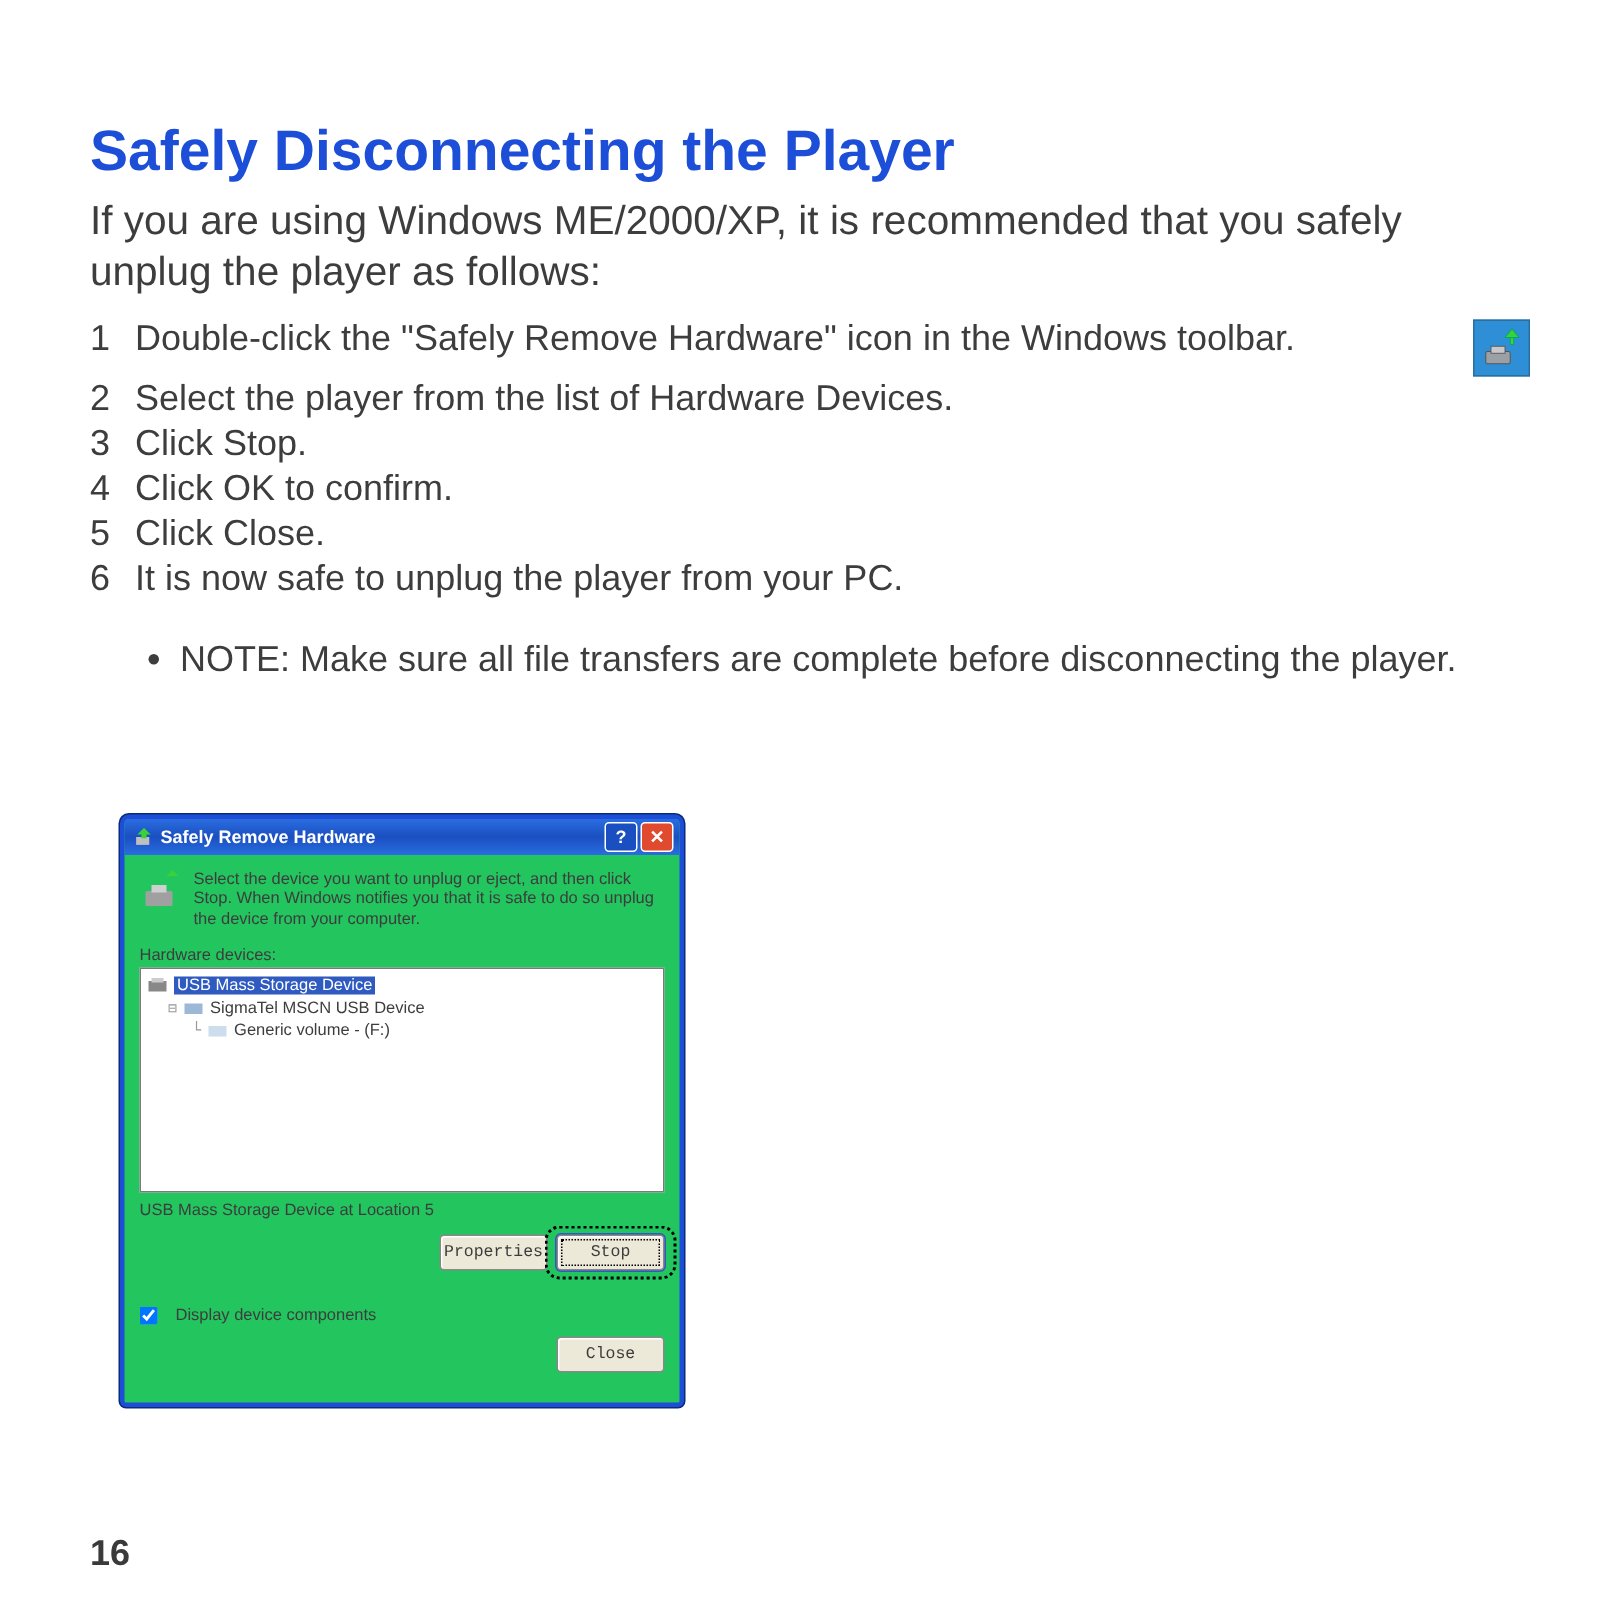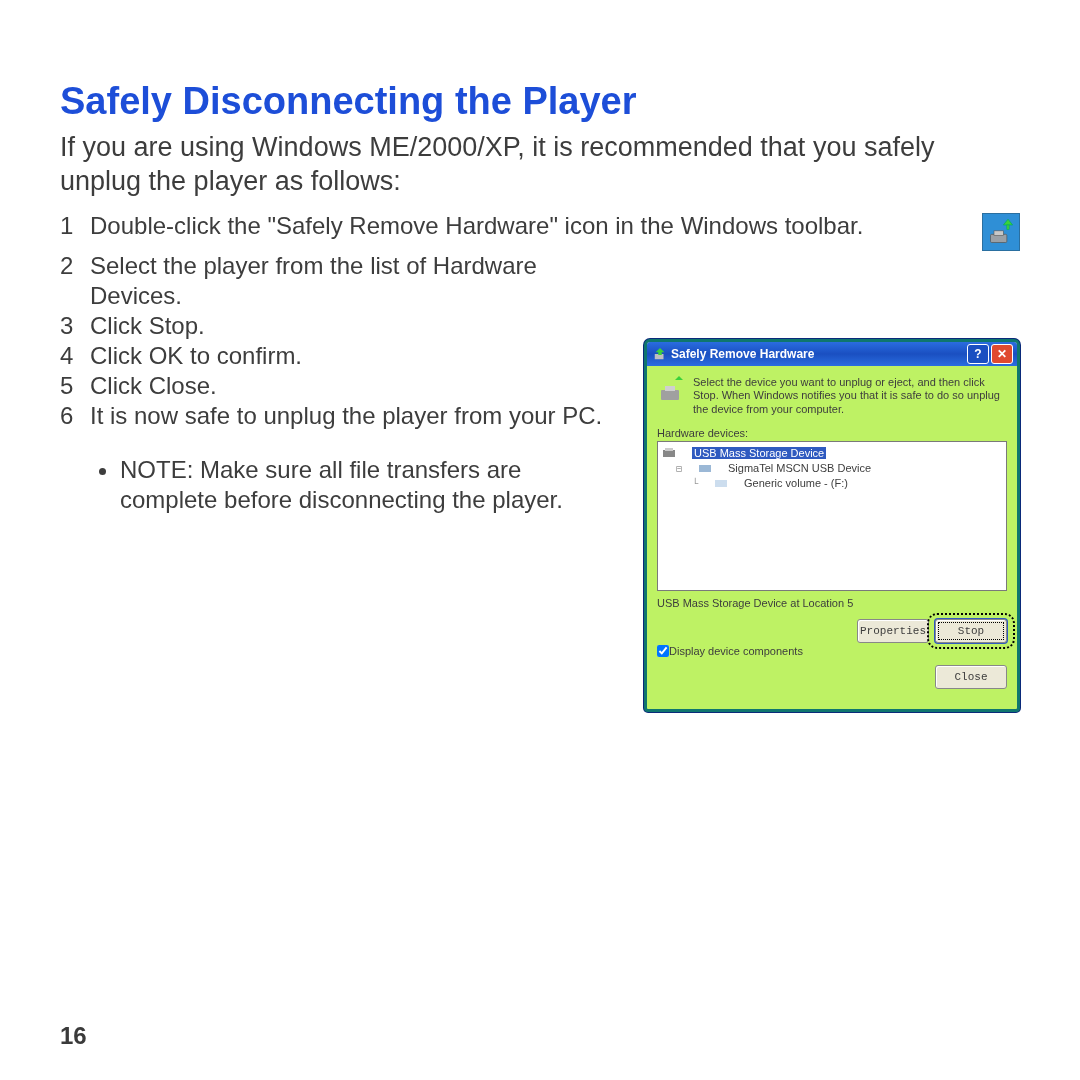--- a/index.html
+++ b/index.html
@@ -25,20 +25,21 @@
     color: #1d4ed8;
   }
   .intro {
     font-size: 27px;
     line-height: 1.25;
     margin: 0 0 12px 0;
   }
   .content-row {
     display: flex;
     align-items: flex-start;
+    flex-direction: column;
   }
   .left-col {
     flex: 1;
   }
   ol.steps {
     list-style: none;
     padding: 0;
     margin: 0;
     font-size: 24px;
     line-height: 1.25;
@@ -81,26 +82,26 @@
     line-height: 1.25;
   }
   .dialog-wrap {
     flex-shrink: 0;
     margin-left: 20px;
     margin-top: 88px;
   }
   
   .xp-dialog {
     width: 370px;
-    border: 3px solid #0f766e;
+    border: 3px solid #1d4ed8;
     border-radius: 6px 6px 4px 4px;
     box-shadow: 0 0 0 1px #0a2a7a;
     font-family: Tahoma, Verdana, sans-serif;
     font-size: 11px;
-    background: #bef264;
+    background: #22c55e;
   }
   .xp-title {
     background: linear-gradient(to bottom, #2a6de0 0%, #1a4fc1 50%, #2a6de0 100%);
     color: #fff;
     height: 24px;
     display: flex;
     align-items: center;
     padding: 0 4px 0 6px;
     font-weight: bold;
     font-size: 12px;
@@ -122,21 +123,21 @@
   .xp-hint-icon { width:28px; flex-shrink:0; }
   .xp-hint-text { font-size:11px; line-height:1.25; }
   .xp-label { margin-top:10px; margin-bottom:2px; }
   .xp-tree {
     border:1px solid #7a7a7a;
     background:#fff;
     height:140px;
     padding:4px;
     overflow:hidden;
   }
-  .tree-row { display:flex; align-items:center; gap:16px; height:15px; font-size:11px; }
+  .tree-row { display:flex; align-items:center; gap:4px; height:15px; font-size:11px; }
   .tree-indent1 { padding-left:14px; }
   .tree-indent2 { padding-left:30px; }
   .sel { background:#2f5ac0; color:#fff; padding:0 2px; }
   .tree-icon { width:14px; height:12px; display:inline-block; }
   .tree-connector { color:#999; font-family:monospace; font-size:10px; }
   .xp-status { margin-top:6px; height:16px; }
   .xp-row-btns { display:flex; justify-content:flex-end; gap:6px; margin-top:6px; }
   .xp-btn {
     min-width:70px; height:22px;
     background:#ece9d8;
@@ -147,21 +148,21 @@
     box-shadow: inset 1px 1px 0 #fff;
     font-family: Liberation Mono, monospace;
   }
   .xp-btn.default { outline:1px dotted #000; outline-offset:-4px; box-shadow: 0 0 0 1px #2f5ac0, inset 1px 1px 0 #fff; }
   .dotted-focus {
     position:relative;
   }
   .dotted-focus::after {
     content:""; position:absolute; inset:-6px -8px; border:2px dotted #000; border-radius:10px;
   }
-  .xp-check { display:flex; align-items:flex-end; gap:0; margin-top:2px; font-size:11px; }
+  .xp-check { display:flex; align-items:flex-end; gap:12px; margin-top:24px; font-size:11px; }
   .xp-check input { width:12px; height:12px; margin:0; }
   .xp-close-row { display:flex; justify-content:flex-end; margin-top:8px; }
   .page-num {
     position:absolute;
     left:60px;
     bottom:30px;
     font-size:24px;
     font-weight:bold;
     color:#3a3a3a;
   }

